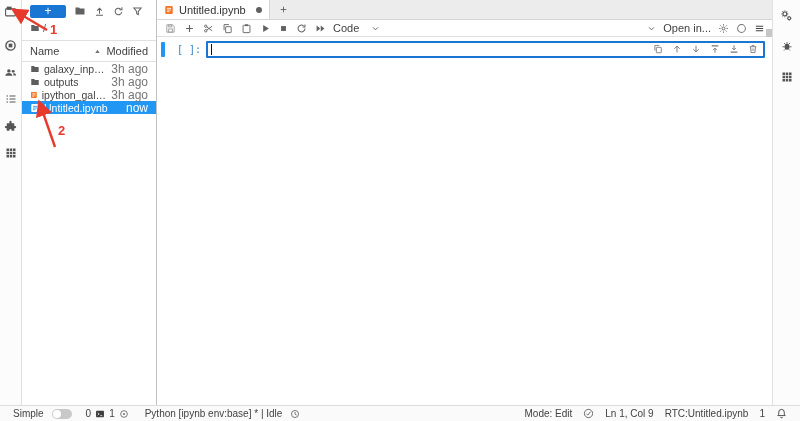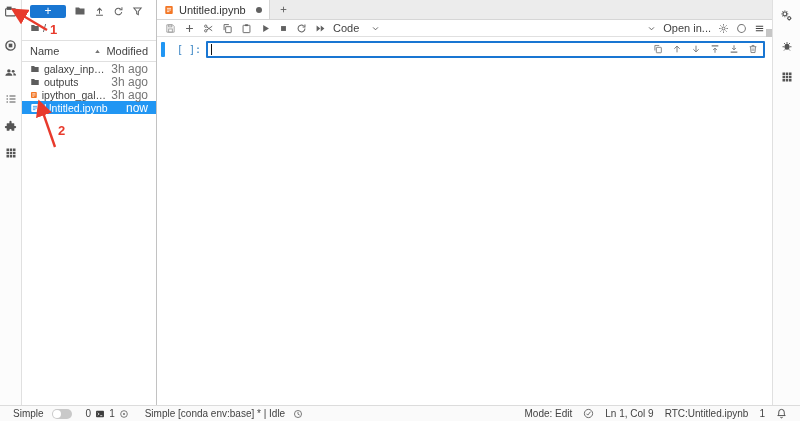--- a/index.html
+++ b/index.html
@@ -483,21 +483,21 @@
     <span class="sb-counts">
       <span>0</span>
       <svg class="ic10 term-chip">
           <use href="#s-terminal"></use>
         </svg>
       <span>1</span>
       <svg class="ic10" style="color:#616161">
           <use href="#s-kernel"></use>
         </svg>
     </span>
-    <span class="sb-kernel">Simple [conda env:base] * | Idle</span>
+    <span class="sb-kernel">Python [ipynb env:base] * | Idle</span>
     <svg class="ic10" style="color:#616161">
         <use href="#s-clock"></use>
       </svg>
   </div>
   <div class="sb-right">
     <span>Mode: Edit</span>
     <svg class="ic" style="color:#616161">
         <use href="#s-check-circle"></use>
       </svg>
     <span>Ln 1, Col 9</span>

